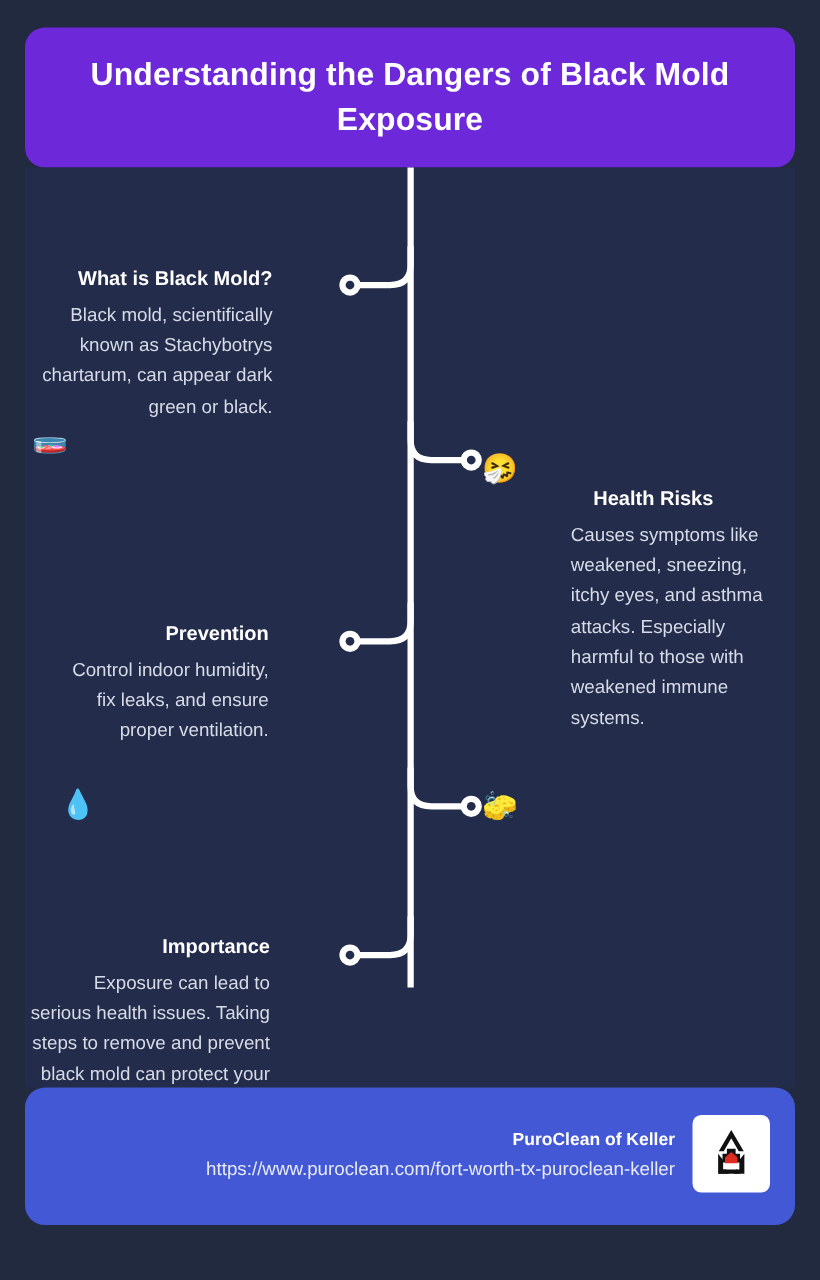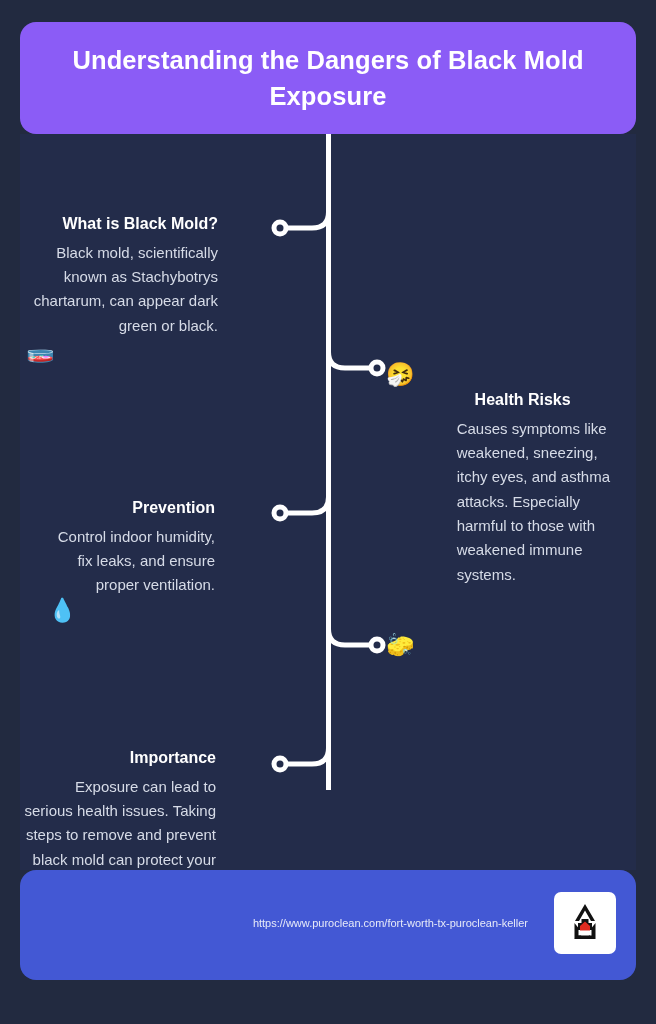--- a/index.html
+++ b/index.html
@@ -23,21 +23,21 @@
     box-sizing: border-box;
   }
 
   
   .header {
     position: absolute;
     left: 20px;
     top: 22px;
     width: 616px;
     height: 112px;
-    background: #8b5cf6;
+    background: #6d28d9;
     border-radius: 16px;
     display: flex;
     align-items: center;
     justify-content: center;
     box-sizing: border-box;
     padding: 0 34px;
   }
   .header-title {
     color: #ffffff;
     font-size: 25.5px;
@@ -121,21 +121,21 @@
 
   
   #item-1 { left: 18px;  top: 214px;  width: 230px; }
   #item-1 .item-textwrap { width: 200px; }
 
   #item-2 { left: 386px; top: 362px;  width: 244px; }
   #item-2 .item-textwrap { width: 200px; }
   #item-2 .item-desc { padding-left: 34px; margin-top: 2px; }
   #item-2 .item-title { margin-left: 0px; }
 
-  #item-3 { left: 40px;  top: 498px;  width: 208px; }
+  #item-3 { left: 40px;  top: 498px;  width: 208px; gap: 33px; }
   #item-3 .item-textwrap { width: 175px; }
 
   #item-4 { left: 386px; top: 633px;  width: 246px; }
   #item-4 .item-textwrap { width: 200px; }
   #item-4 .item-desc { padding-left: 34px; margin-top: 2px; }
 
   #item-5 { left: 24px;  top: 748px;  width: 224px; }
   #item-5 .item-textwrap { width: 192px; }
 
   
@@ -165,23 +165,23 @@
   }
   .footer-name {
     color: #ffffff;
     font-size: 14px;
     font-weight: bold;
     line-height: 1.5;
     margin: 0 0 4px 0;
   }
   .footer-url {
     color: #e7eaf8;
-    font-size: 11px;
+    font-size: 15px;
     line-height: 1.3;
-    margin: 12px;
+    margin: 0;
   }
   .footer-logo {
     width: 62px;
     height: 62px;
     background: #ffffff;
     border-radius: 7px;
     display: flex;
     align-items: center;
     justify-content: center;
     flex: 0 0 auto;
@@ -255,20 +255,21 @@
     <div class="item-textwrap">
       <p class="item-title">Importance</p>
       <p class="item-desc">Exposure can lead to serious health issues. Taking steps to remove and prevent black mold can protect your home and health.</p>
     </div>
     <span class="item-emoji">🏠</span>
   </div>
 
   <div class="footer">
     <div class="footer-inner">
       <div class="footer-text">
+        <p class="footer-name">PuroClean of Keller</p>
         <p class="footer-url">https://www.puroclean.com/fort-worth-tx-puroclean-keller</p>
       </div>
       <div class="footer-logo">
         <svg width="48" height="48" viewBox="0 0 48 48">
 
           <path d="M24 5 L34 22 L30 22 L24 11.5 L18 22 L14 22 Z" fill="#111111"></path>
 
           <path d="M13.5 24 L13.5 40 L22 40 L20 36.5 L17.5 36.5 L17.5 29 Z" fill="#111111"></path>
           <path d="M13.5 40 L31 40 L29 36.5 L17.5 36.5 Z" fill="#111111"></path>
 

